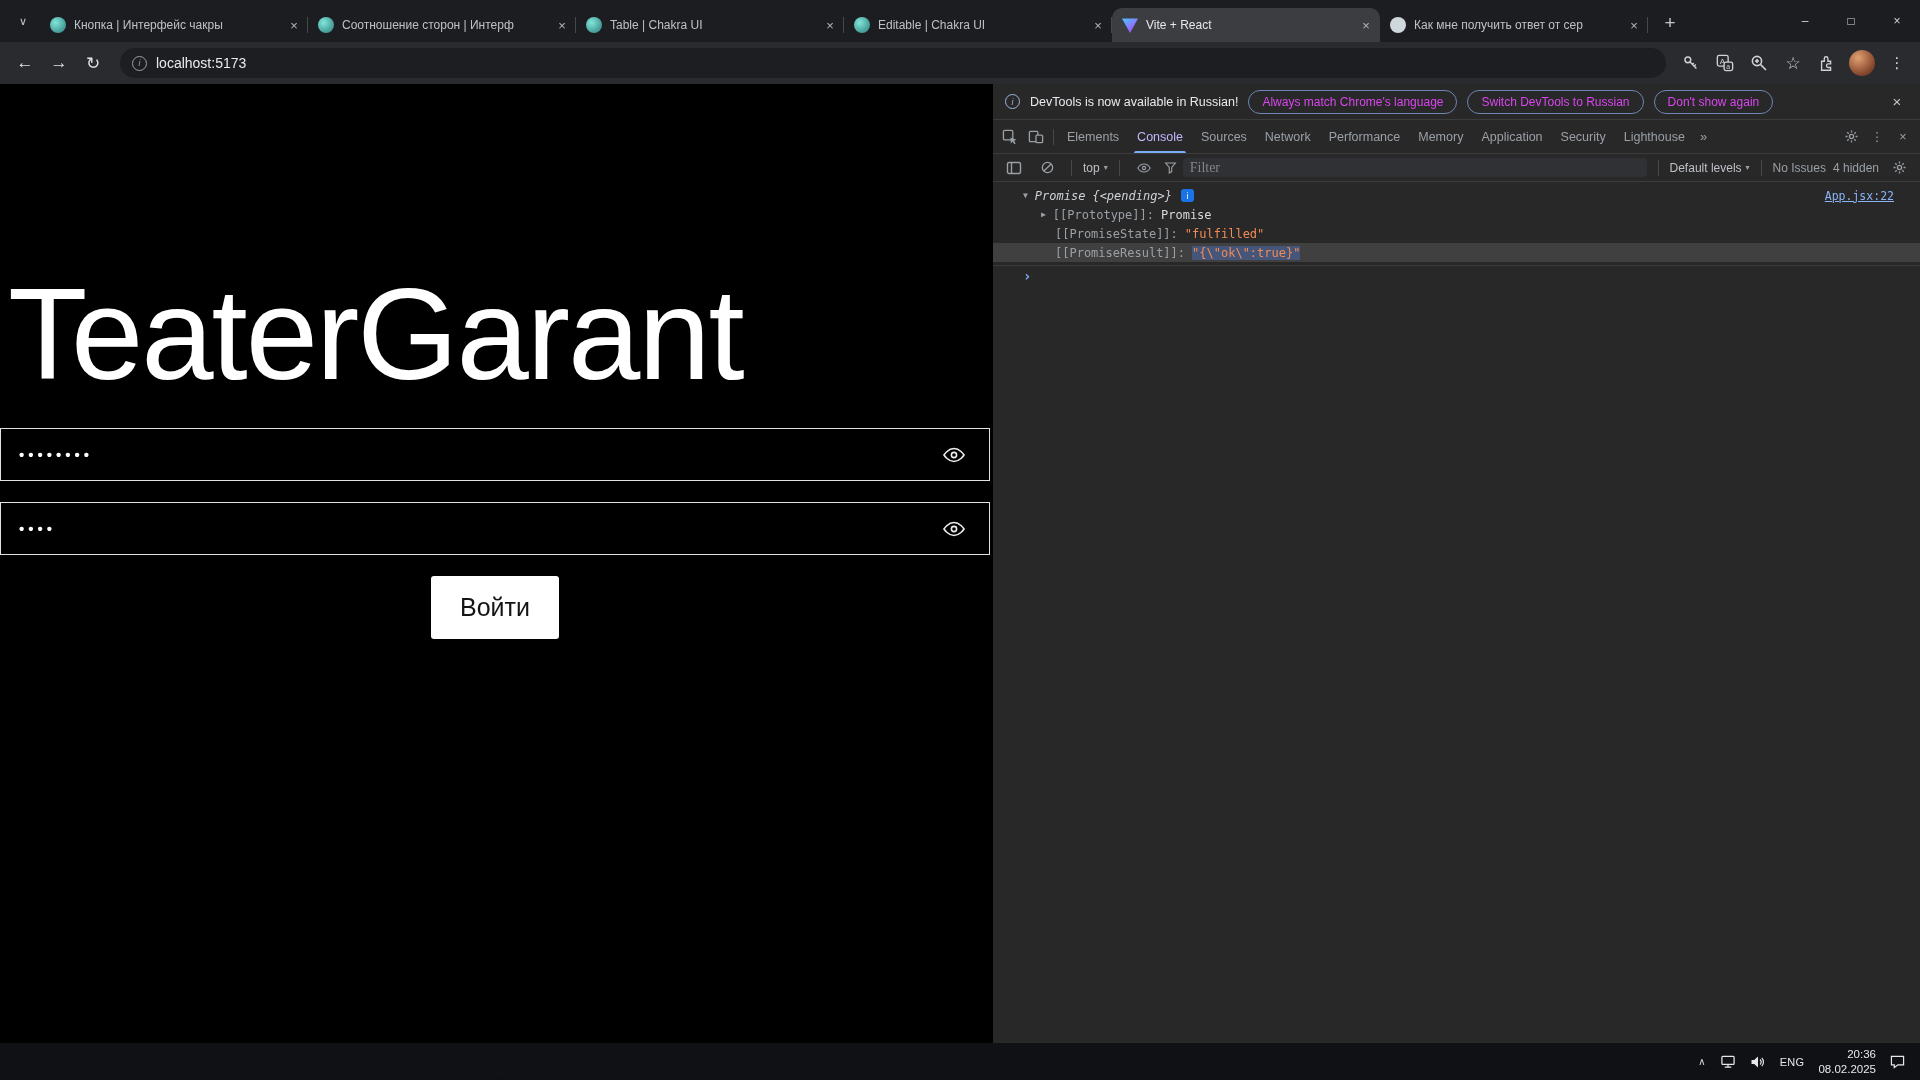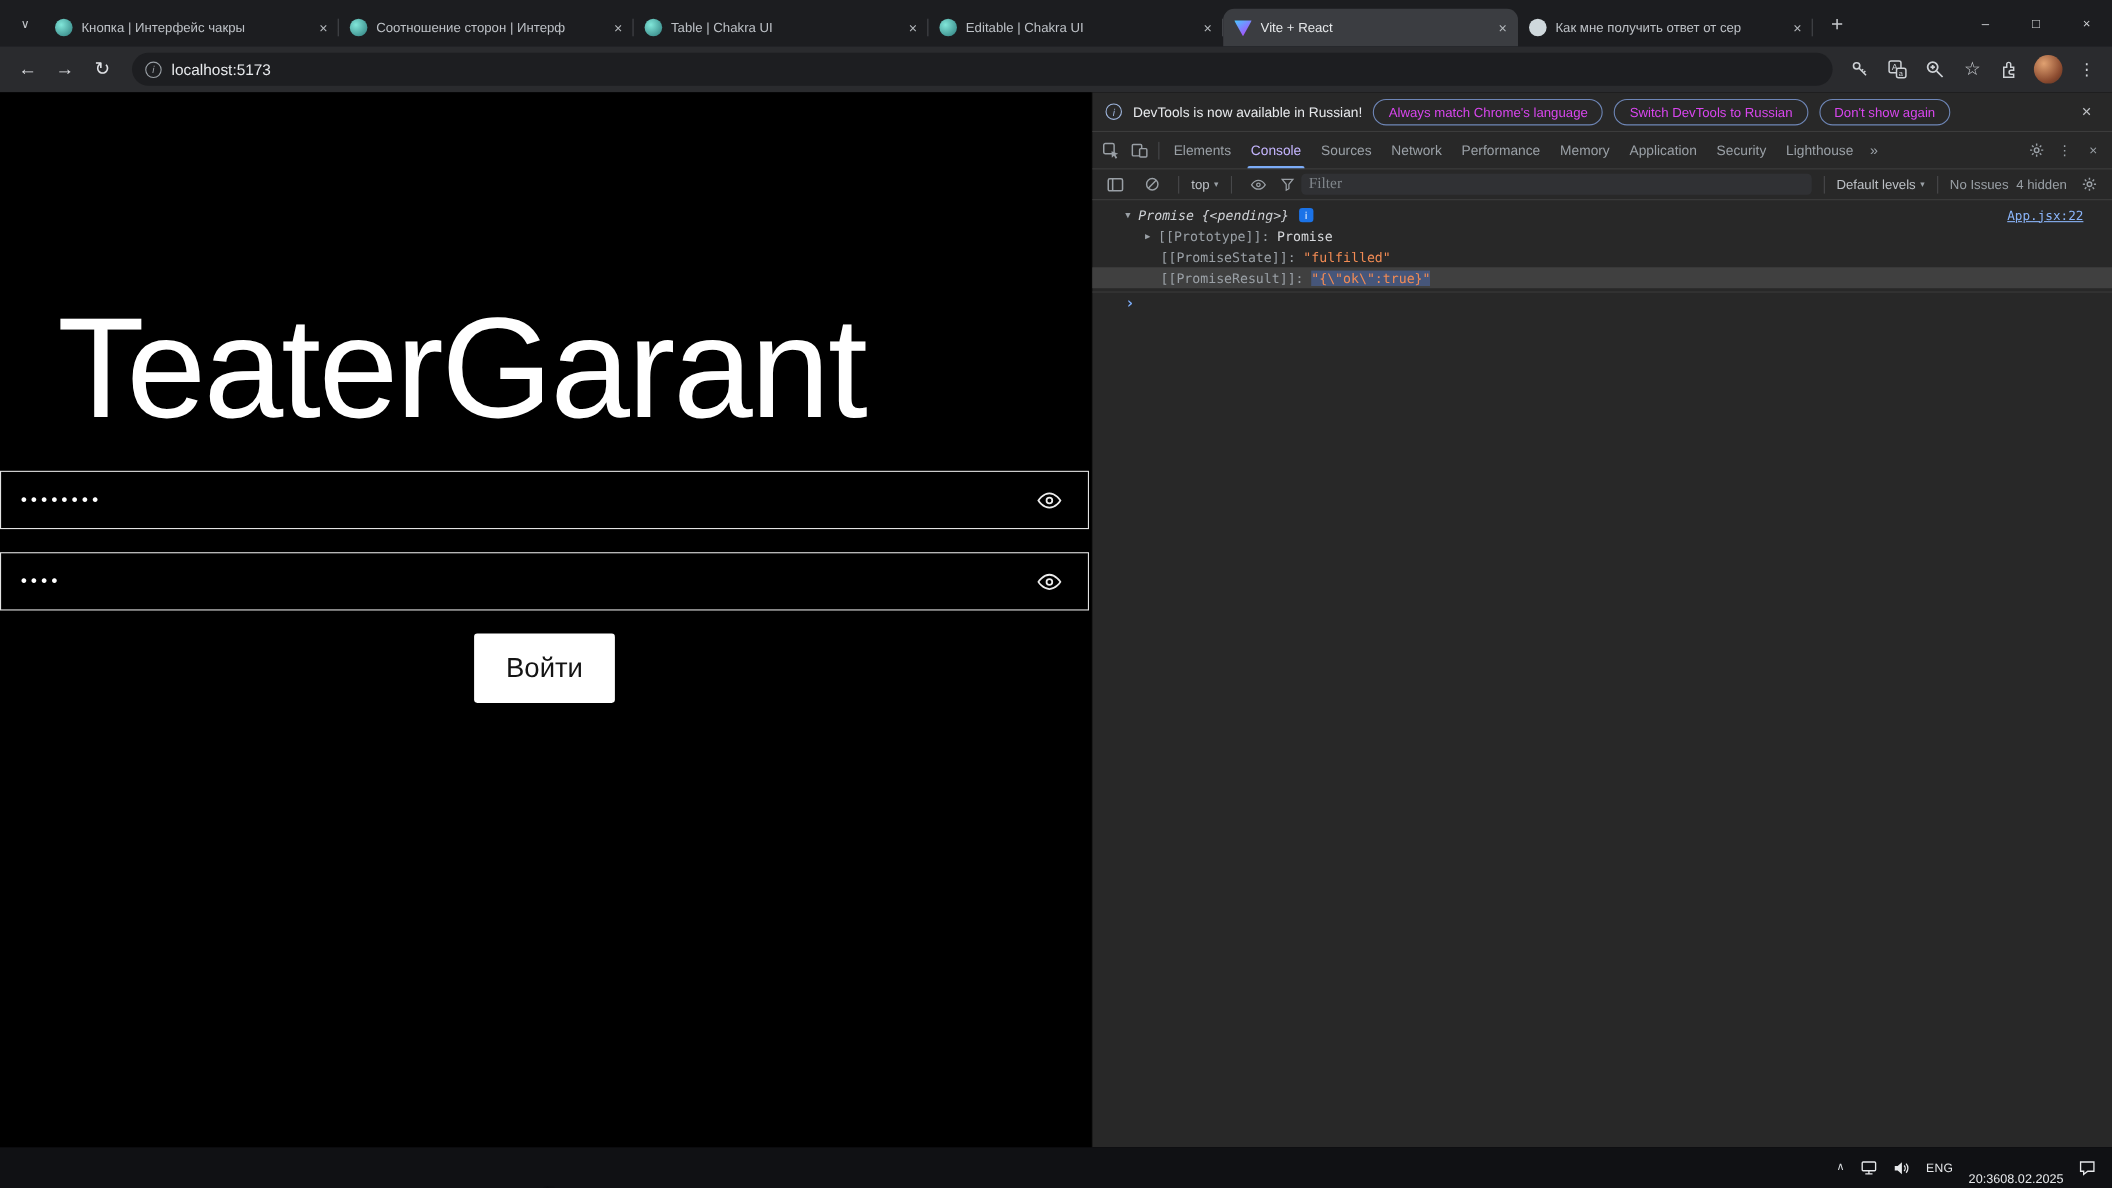--- a/index.html
+++ b/index.html
@@ -43,21 +43,21 @@
   .avatar { width:26px; height:26px; border-radius:50%; margin:0 3px;
     background:radial-gradient(circle at 35% 30%, #e0a171, #8a4a2f 65%, #4e2d1f); }
   .menu-dots { font-size:15px; }
 
   
   .content { display:flex; height:959px; }
   .page { width:992px; position:relative; background:#000; flex:0 0 auto; }
   .big-title { position:absolute; left:8px; color:#fff; font-size:130px; font-weight:normal;
     letter-spacing:-2px; white-space:nowrap; }
   .title1 { top:15px; }
-  .title2 { top:175px;margin-left:44px; }
+  .title2 { top:175px; }
   .field { position:absolute; left:0; width:990px; height:53px; border:1px solid #e3e3e3;
     background:#000; display:flex; align-items:center; }
   .field1 { top:344px; } .field2 { top:418px; }
   .dots { color:#fff; font-size:15px; font-weight:bold; letter-spacing:4px; padding-left:18px; }
   .eye-btn { position:absolute; right:22px; top:50%; transform:translateY(-50%); width:26px; height:26px;
     color:#ececec; display:flex; align-items:center; justify-content:center; }
   .login-btn { position:absolute; left:431px; top:492px; width:128px; height:63px; background:#fff;
     color:#141414; font-size:25px; display:flex; align-items:center; justify-content:center;
     border:none; border-radius:3px; }
 
@@ -139,21 +139,21 @@
   .maroon-ic { width:20px; height:20px; border-radius:4px; background:linear-gradient(145deg,#9c2b22,#5d130f); }
   .orange-ic { width:21px; height:21px; border-radius:4px; background:linear-gradient(145deg,#f7a13c,#e8641f); position:relative; }
   .orange-ic::before { content:""; position:absolute; left:5px; top:5px; width:11px; height:11px;
     border-radius:50%; border:2px solid rgba(255,255,255,.85); }
   .tb-badge { position:absolute; right:3px; bottom:2px; font-size:9px; color:#ffd25f;
     text-shadow:0 0 2px #000, 0 0 2px #000; font-weight:bold; }
   .tray { margin-left:auto; display:flex; align-items:center; padding-right:8px; color:#e6e8ea; font-size:11px; }
   .tray-item { padding:0 7px; display:flex; align-items:center; justify-content:center; height:100%; }
   .tray-chevron { font-size:10px; color:#d7dbde; }
   .lang-label { font-size:11px; letter-spacing:.3px; }
-  .clock { display:flex; flex-direction:row; align-items:flex-end; justify-content:center;
+  .clock { display:flex; flex-direction:column; align-items:flex-end; justify-content:center;
     line-height:1.3; font-size:11.5px; }
   svg.sic { display:block; }
 </style>
 </head>
 <body>
 
 <div class="screen">
 
   <div class="tabstrip">
     <div class="tab-search">∨</div>

